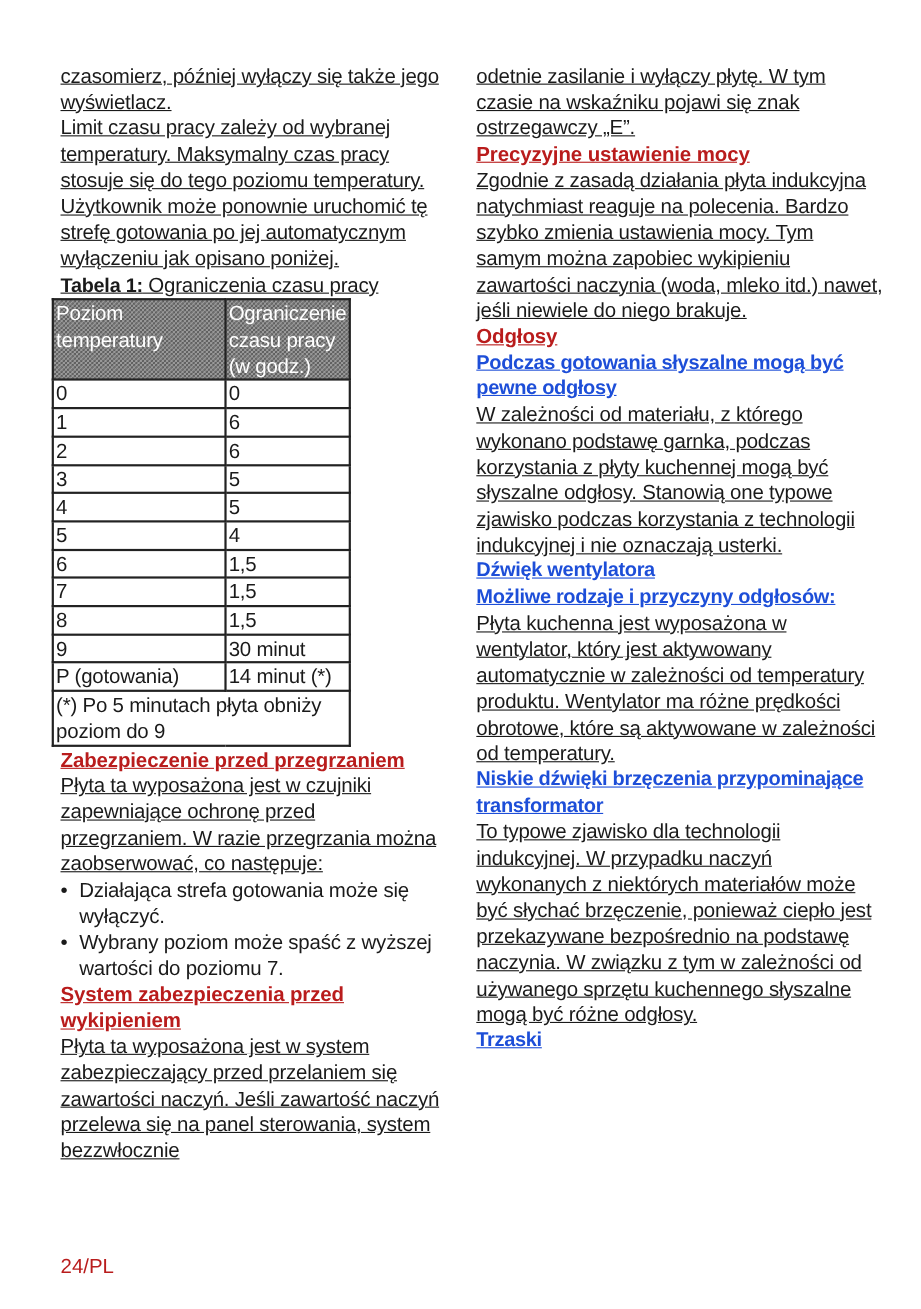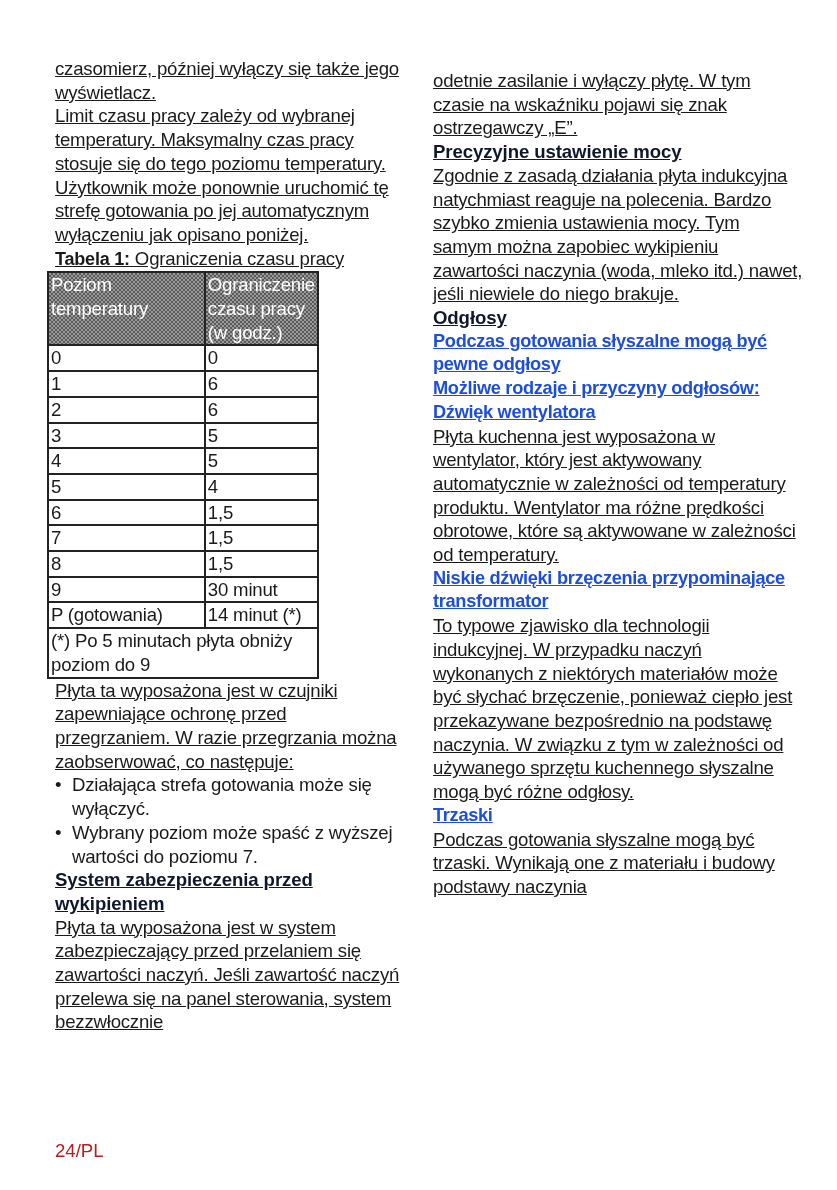--- a/index.html
+++ b/index.html
@@ -3,23 +3,23 @@
 <meta charset="utf-8">
 <style>
   html, body { margin: 0; padding: 0; background: #ffffff; }
   body {
     width: 837px; height: 1190px; position: relative; overflow: hidden;
     font-family: "Liberation Sans", "DejaVu Sans", sans-serif;
     color: #1a1a1a;
   }
   .col { position: absolute; top: 57px; font-size: 18.6px; line-height: 23.7px; letter-spacing: -0.2px; }
   .col-left { left: 55px; width: 345px; }
-  .col-right { left: 433px; width: 370px; margin-top: 12px; }
+  .col-right { left: 433px; width: 370px; }
   p { margin: 0; text-decoration: underline; }
-  .h-bold { font-weight: bold; color: #0f172a; letter-spacing: -0.1px; }
+  .h-bold { font-weight: bold; color: #b91c1c; letter-spacing: -0.1px; }
   .h-medium { font-weight: bold; color: #1d4ed8; letter-spacing: -0.3px; font-size: 18.2px; }
   .caption { margin: 0; }
   .caption .cap-label { font-weight: bold; font-size: 18px; }
   table.limits {
     border-collapse: collapse; margin-left: -8px; width: 272px;
     font-size: 18.6px; line-height: 23.7px;
   }
   table.limits td, table.limits th {
     border: 2px solid #222; padding: 0 2px 0 2px; text-align: left; vertical-align: top;
     font-weight: normal;
@@ -102,43 +102,44 @@
       <tr>
           <td class="c1">P (gotowania)</td>
           <td>14 minut (*)</td>
         </tr>
       <tr>
           <td colspan="2">(*) Po 5 minutach płyta obniży poziom do 9</td>
         </tr>
     </tbody>
   </table>
 
+  <p class="h-bold">Zabezpieczenie przed przegrzaniem</p>
   <p>Płyta ta wyposażona jest w czujniki zapewniające ochronę przed przegrzaniem. W razie przegrzania można zaobserwować, co następuje:</p>
   <ul class="bullets">
     <li><span class="bullet">•</span><span>Działająca strefa gotowania może się wyłączyć.</span></li>
     <li><span class="bullet">•</span><span>Wybrany poziom może spaść z wyższej wartości do poziomu 7.</span></li>
   </ul>
 
   <p class="h-bold">System zabezpieczenia przed wykipieniem</p>
   <p>Płyta ta wyposażona jest w system zabezpieczający przed przelaniem się zawartości naczyń. Jeśli zawartość naczyń przelewa się na panel sterowania, system bezzwłocznie</p>
 </div>
 
 <div class="col col-right">
   <p>odetnie zasilanie i wyłączy płytę. W tym czasie na wskaźniku pojawi się znak ostrzegawczy „E”.</p>
 
   <p class="h-bold">Precyzyjne ustawienie mocy</p>
   <p>Zgodnie z zasadą działania płyta indukcyjna natychmiast reaguje na polecenia. Bardzo szybko zmienia ustawienia mocy. Tym samym można zapobiec wykipieniu zawartości naczynia (woda, mleko itd.) nawet, jeśli niewiele do niego brakuje.</p>
 
   <p class="h-bold">Odgłosy</p>
   <p class="h-medium">Podczas gotowania słyszalne mogą być pewne odgłosy</p>
+  <p>W zależności od materiału, z którego wykonano podstawę garnka, podczas korzystania z płyty kuchennej mogą być słyszalne odgłosy. Stanowią one typowe zjawisko podczas korzystania z technologii indukcyjnej i nie oznaczają usterki.</p>
 
+  <p class="h-medium">Dźwięk wentylatora</p>
   <p class="h-medium">Możliwe rodzaje i przyczyny odgłosów:</p>
-  <p class="h-medium">Dźwięk wentylatora</p>
   <p>Płyta kuchenna jest wyposażona w wentylator, który jest aktywowany automatycznie w zależności od temperatury produktu. Wentylator ma różne prędkości obrotowe, które są aktywowane w zależności od temperatury.</p>
 
   <p class="h-medium">Niskie dźwięki brzęczenia przypominające transformator</p>
   <p>To typowe zjawisko dla technologii indukcyjnej. W przypadku naczyń wykonanych z niektórych materiałów może być słychać brzęczenie, ponieważ ciepło jest przekazywane bezpośrednio na podstawę naczynia. W związku z tym w zależności od używanego sprzętu kuchennego słyszalne mogą być różne odgłosy.</p>
 
   <p class="h-medium">Trzaski</p>
-  <p>Podczas gotowania słyszalne mogą być trzaski. Wynikają one z materiału i budowy podstawy naczynia</p>
 </div>
 
 <div class="page-number">24/PL</div>
 
 </body></html>

